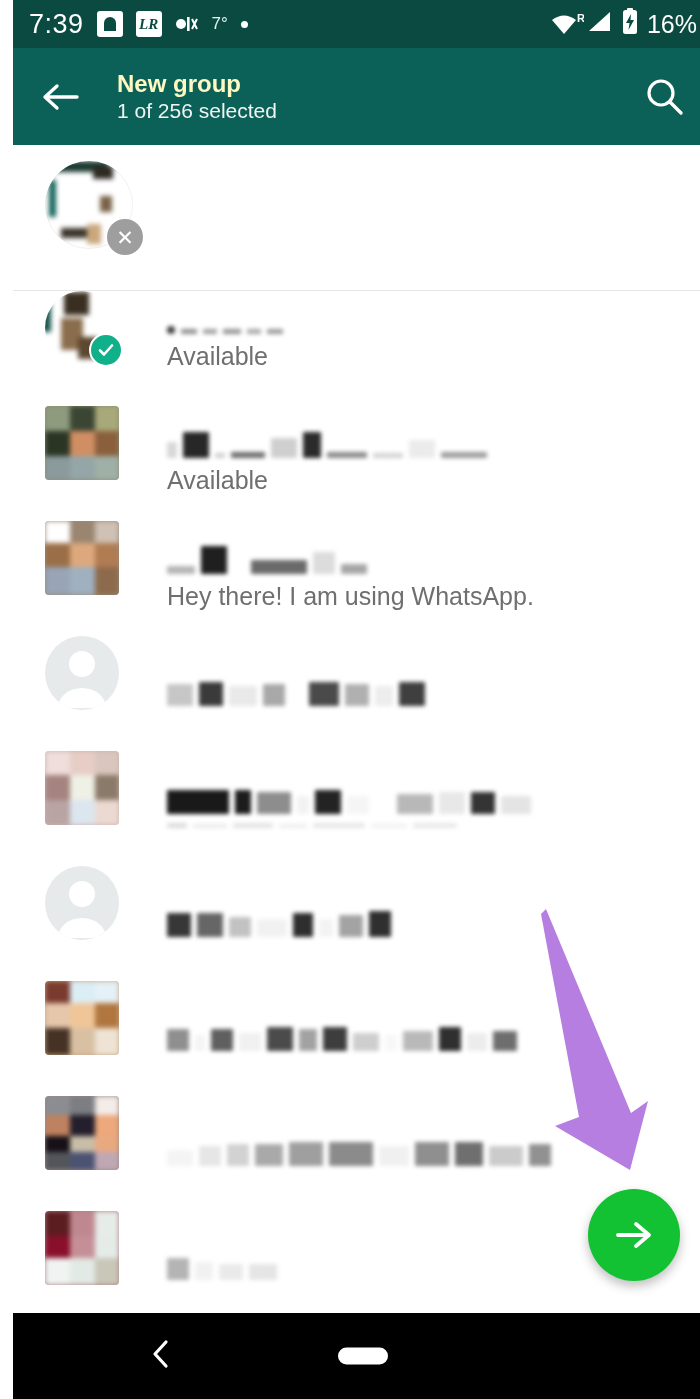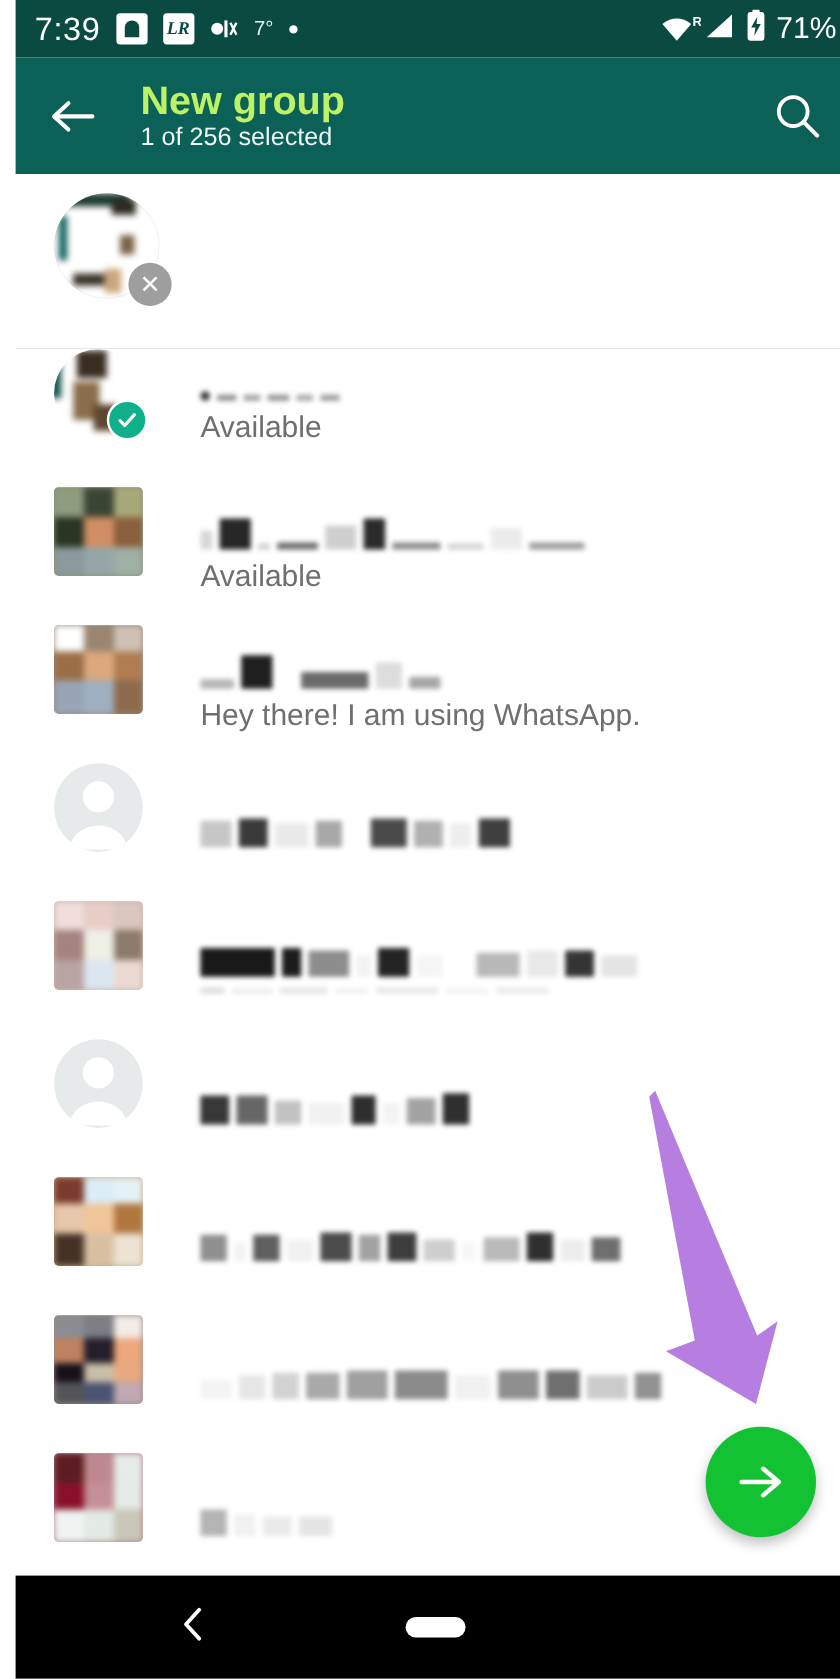--- a/index.html
+++ b/index.html
@@ -57,21 +57,21 @@
     background: #0b6157;
     display: flex; align-items: center;
     padding: 0 22px;
   }
   .back-arrow {
     width: 52px; height: 52px;
     display: flex; align-items: center; justify-content: center;
     cursor: pointer; flex: 0 0 auto;
   }
   .header-texts { margin-left: 30px; display: flex; flex-direction: column; gap: 2px; }
-  .header-title { color: #bef264; font-size: 33px; font-weight: bold; line-height: 1.05; }
+  .header-title { color: #fef9c3; font-size: 24px; font-weight: bold; line-height: 1.05; }
   .header-sub { color: #eef5f3; font-size: 21px; line-height: 1.1; }
   .search-btn {
     margin-left: auto; width: 54px; height: 54px;
     display: flex; align-items: center; justify-content: center; cursor: pointer;
   }
 
   
   .chips-strip {
     position: absolute; top: 145px; left: 0;
     width: 700px; height: 146px;
@@ -194,21 +194,21 @@
           <path d="M2 21 L23 21 L23 2 Z" fill="#ffffff"></path>
         </svg>
       </span>
       <span>
         <svg width="20" height="28" viewBox="0 0 20 28" aria-hidden="true">
           <rect x="3" y="2" width="14" height="24" rx="2.5" fill="#ffffff"></rect>
           <rect x="7" y="0" width="6" height="3" rx="1" fill="#ffffff"></rect>
           <path d="M11 6 L6 15 L9.5 15 L8.5 22 L14 12 L10.5 12 Z" fill="#0a4a40"></path>
         </svg>
       </span>
-      <span class="sb-battery-text">71%</span>
+      <span class="sb-battery-text">16%</span>
     </div>
   </div>
 
   <div class="header">
     <div class="back-arrow">
       <svg width="40" height="34" viewBox="0 0 40 34" aria-hidden="true">
         <path d="M36 17 L5 17 M16 6 L4 17 L16 28" stroke="#ffffff" stroke-width="3.4" fill="none" stroke-linecap="round" stroke-linejoin="round"></path>
       </svg>
     </div>
     <div class="header-texts">

